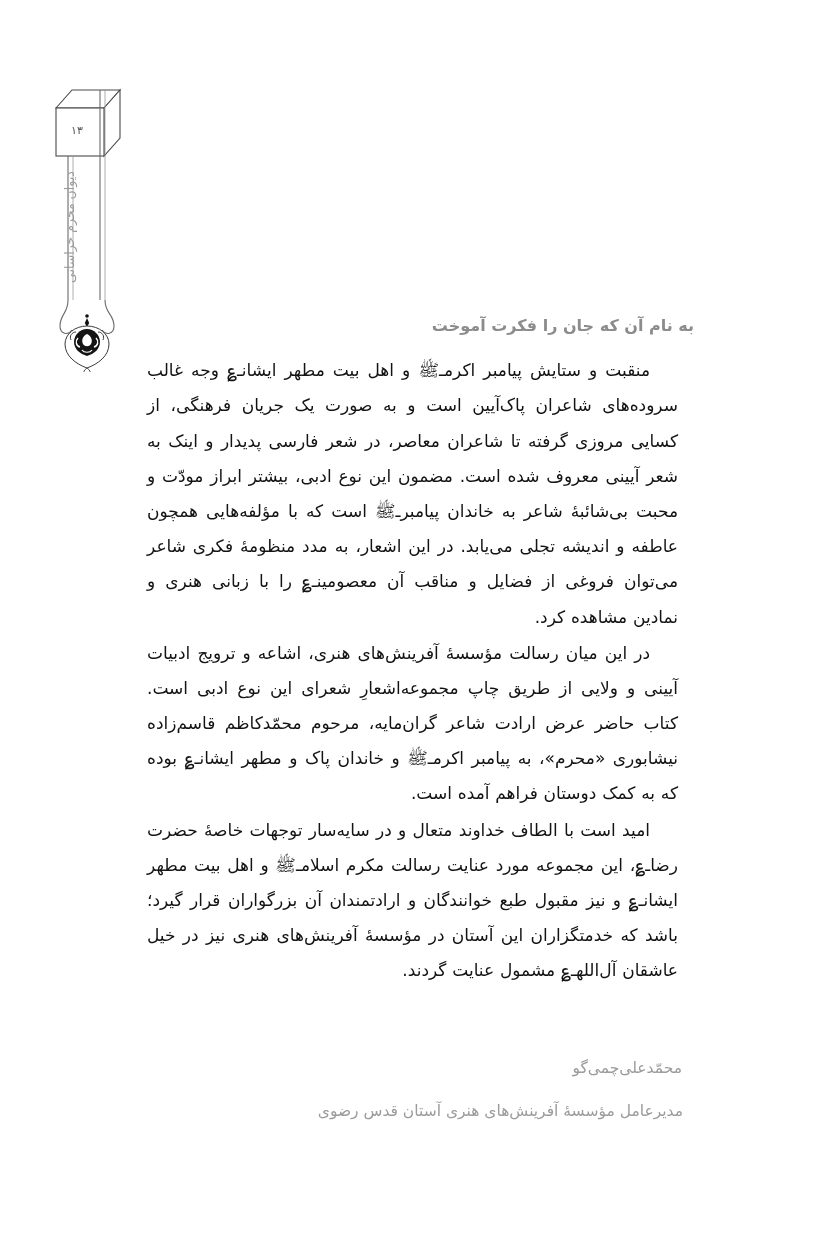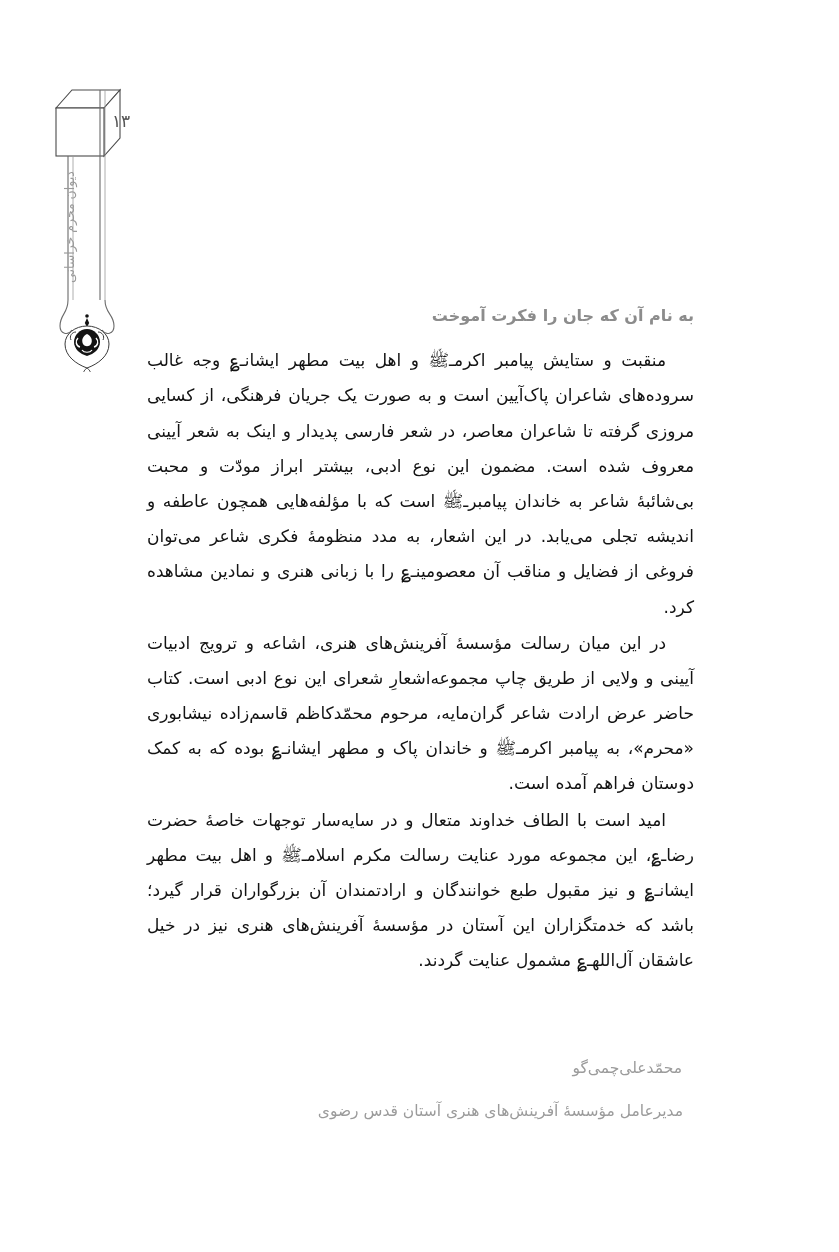--- a/index.html
+++ b/index.html
@@ -28,30 +28,29 @@
     position: absolute;
     left: 48px;
     top: 82px;
     width: 118px;
     height: 290px;
   }
   .bookmark svg { display: block; }
   .folio-num {
     position: absolute;
     left: 55px;
-    top: 99px;
+    top: 108px;
     width: 44px;
     height: 44px;
     display: flex;
     align-items: center;
     justify-content: center;
-    font-size: 17px;
+    font-size: 11px;
     color: #555555;
     letter-spacing: 0.5px;
-    padding-left: 44px;
   }
   .ribbon-title {
     position: absolute;
     left: 62px;
     top: 152px;
     width: 30px;
     height: 150px;
     display: flex;
     align-items: flex-start;
     justify-content: center;
@@ -61,37 +60,37 @@
     writing-mode: vertical-rl;
     transform: rotate(180deg);
     transform-origin: center;
     letter-spacing: 0.4px;
   }
 
   
   .content {
     position: absolute;
     right: 145px;
-    top: 302px;
+    top: 312px;
     width: 547px;
     text-align: justify;
     text-align-last: right;
   }
 
   .section-title {
     color: #8c8c8c;
     font-size: 16px;
     line-height: 1.7;
     text-align: center;
     margin: 0 0 14px 0;
     letter-spacing: 0.2px;
   }
 
   p.body-para {
-    margin: 0 0 1px 0;
+    margin: 0 16px 1px 0;
     font-size: 17px;
     line-height: 2.07;
     color: #131313;
     text-indent: 28px;
     text-align: justify;
     text-align-last: right;
     word-spacing: 0.4px;
   }
 
   

